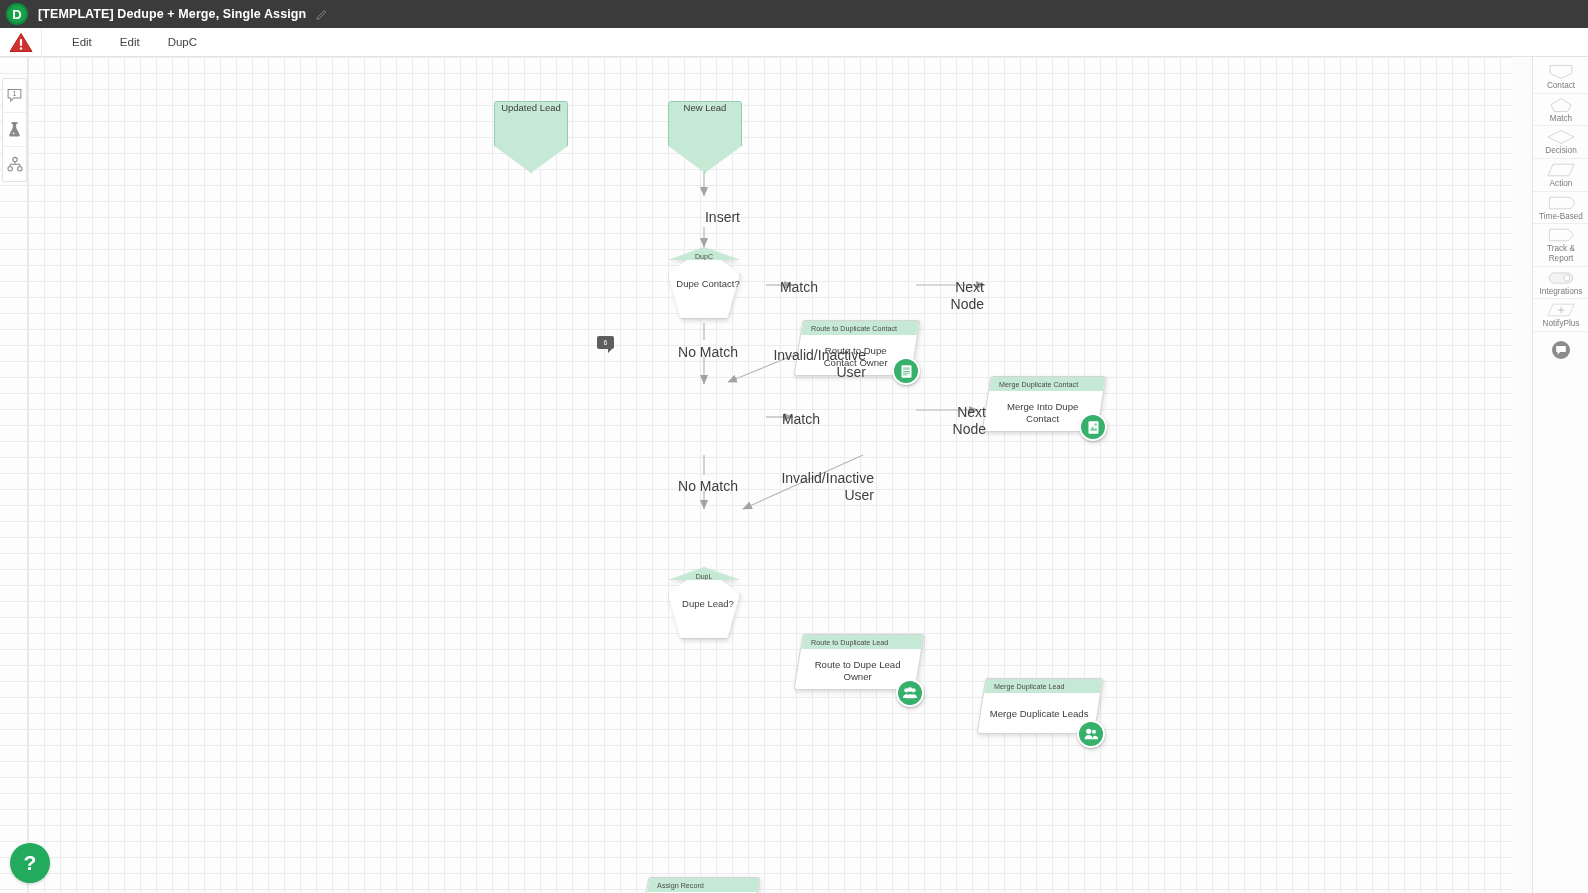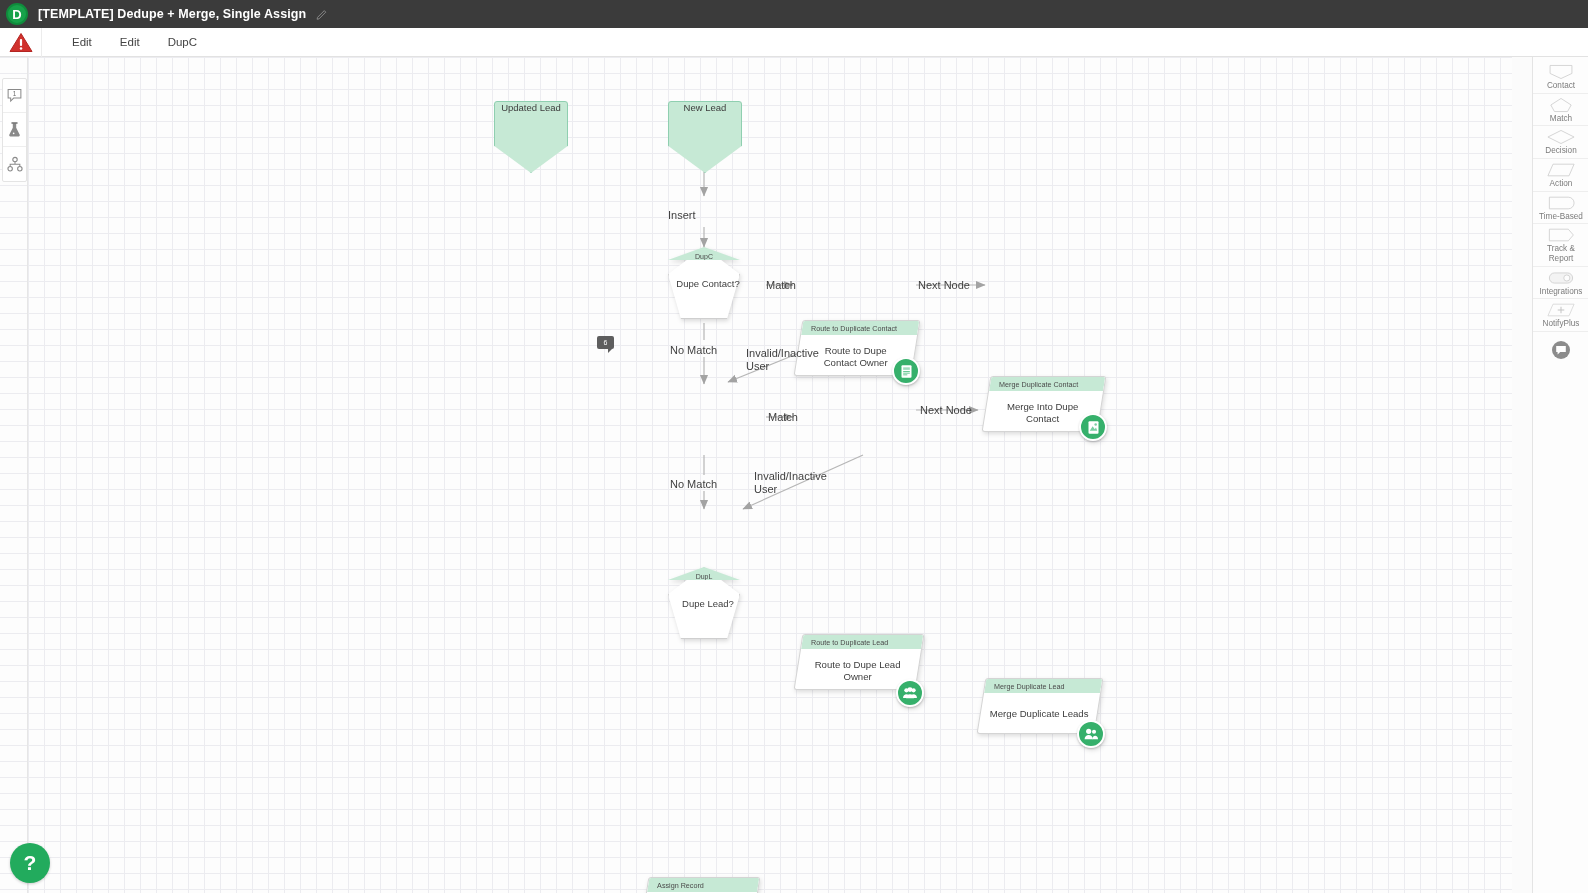--- a/index.html
+++ b/index.html
@@ -160,22 +160,22 @@
     transform:skewX(9deg); white-space:pre-line;
   }
   .badge {
     position:absolute; width:28px; height:28px; border-radius:50%;
     background:#36b06b; border:2px solid #fff;
     display:flex; align-items:center; justify-content:center;
     box-shadow:0 1px 2px rgba(0,0,0,.2);
   }
 
   .edge-label {
-    position:absolute; font-size:11px; color:#3f3f3f;
-    text-align:left; line-height:1.2; white-space:pre-line;
+    position:absolute; font-size:14px; color:#3f3f3f;
+    text-align:right; line-height:1.2; white-space:pre-line;
   }
 
   .comment-chip {
     position:absolute; background:#5e5e5e; border-radius:2px;
     width:17px; height:13px; display:flex; align-items:center; justify-content:center;
   }
   .comment-chip span { color:#fff; font-size:7px; }
   .comment-chip::after {
     content:""; position:absolute; bottom:-4px; right:2px;
     border-left:4px solid #5e5e5e; border-bottom:4px solid transparent;

